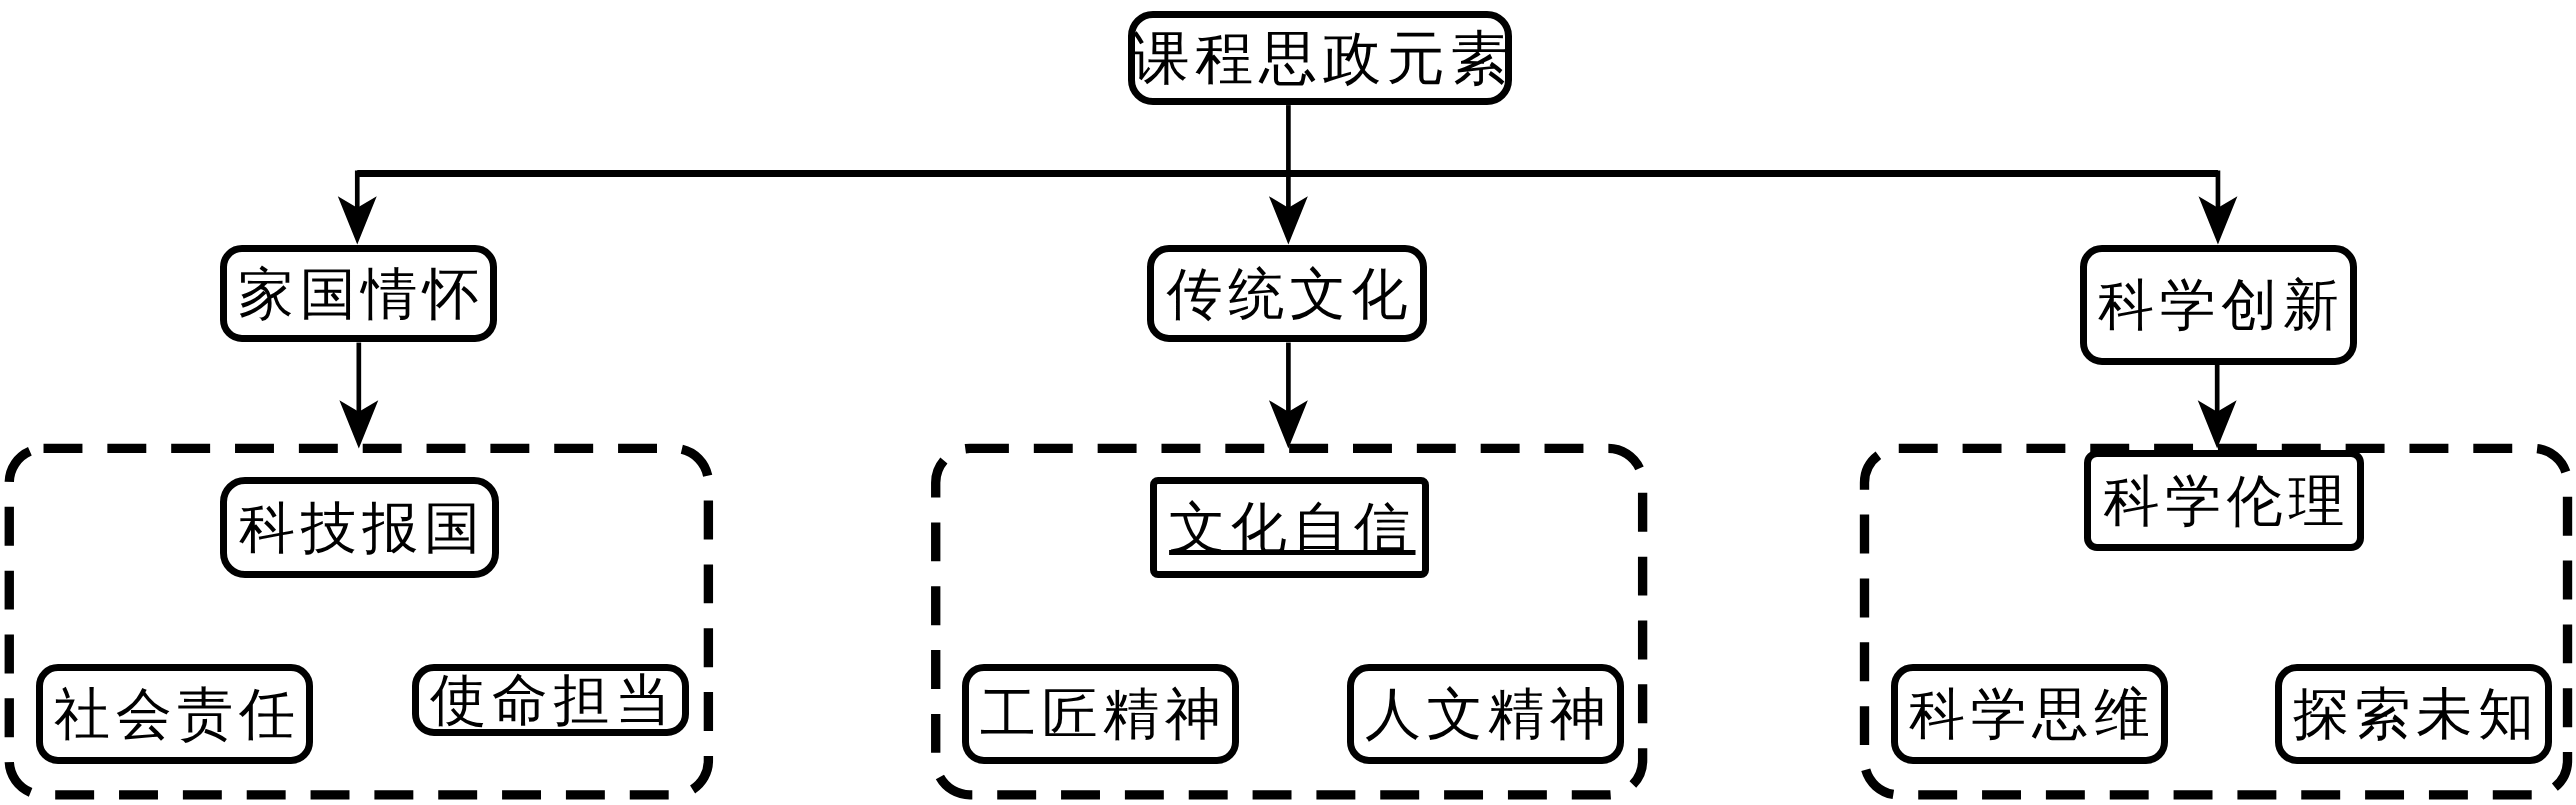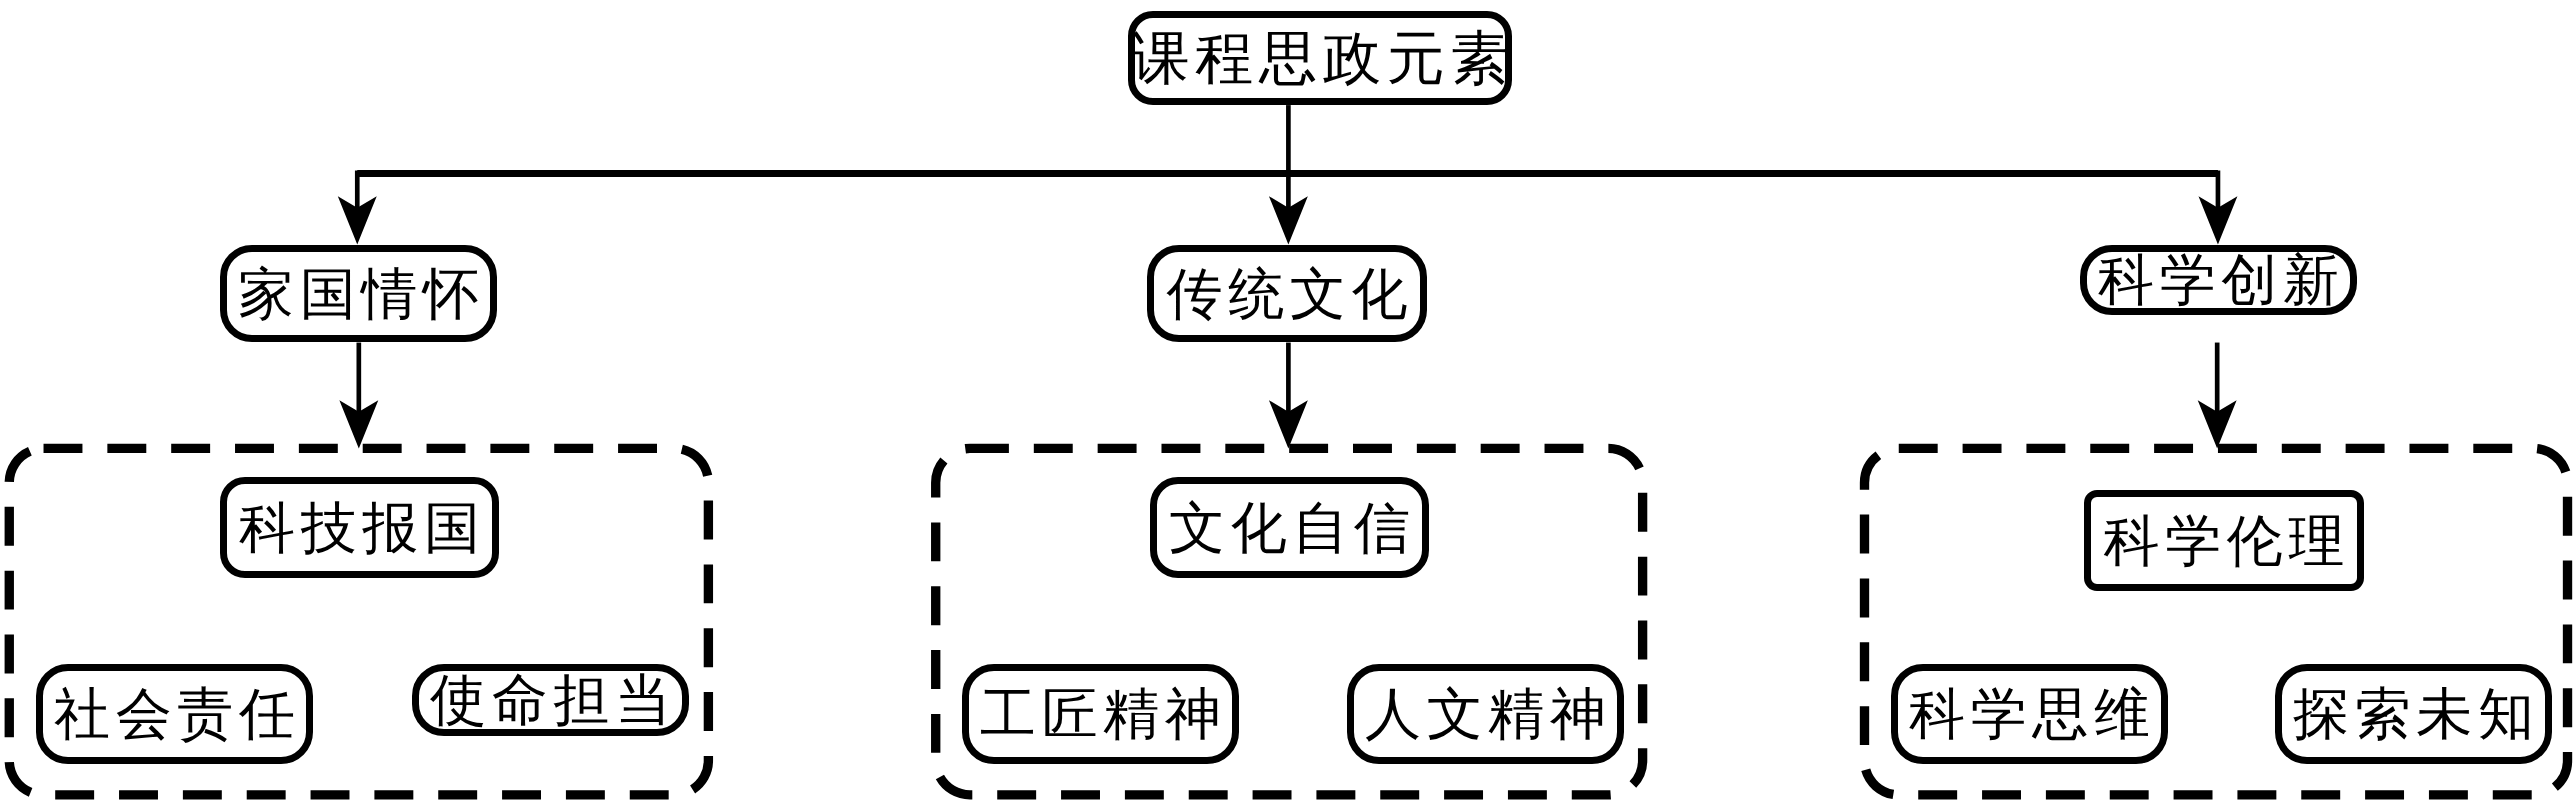--- a/index.html
+++ b/index.html
@@ -18,40 +18,40 @@
   .canvas{
     position:absolute;left:0;top:0;width:2576px;height:805px;
   }
   .svg-layer{
     position:absolute;left:0;top:0;width:2576px;height:805px;
   }
   .node{
     position:absolute;
     box-sizing:border-box;
     border:7px solid var(--line);
-    border-radius:32px;
+    border-radius:22px;
     background:var(--bg);
     color:var(--text);
     display:flex;align-items:center;justify-content:center;
     font-size:56px;
     letter-spacing:0.10em;
     text-indent:0.10em;
     white-space:nowrap;
     line-height:1;
   }
   .node.root{
     left:1098px;top:11px;width:384px;height:94px;
     border-width:7.8px;border-radius:25px;font-size:58px;margin-left:30px;
   }
   .node.b1{left:220px;top:245px;width:277px;height:97px;}
   .node.b2{left:1147px;top:245px;width:280px;height:97px;}
-  .node.b3{left:2080px;top:245px;width:277px;height:70px;}
+  .node.b3{left:2080px;top:245px;width:277px;height:120px;}
   .node.h1{left:220px;top:477px;width:279px;height:101px;border-radius:25px;}
-  .node.h2{left:1150px;top:477px;width:279px;height:101px;border-radius:28px;}
-  .node.h3{left:2084px;top:490px;width:280px;height:101px;border-radius:13px;}
+  .node.h2{left:1150px;top:477px;width:279px;height:101px;border-radius:8px;text-decoration:underline;}
+  .node.h3{left:2084px;top:450px;width:280px;height:101px;border-radius:13px;}
   .node.l1a{left:36px;top:664px;width:277px;height:100px;}
   .node.l1b{left:412px;top:664px;width:277px;height:72px;}
   .node.l2a{left:962px;top:664px;width:277px;height:100px;}
   .node.l2b{left:1347px;top:664px;width:277px;height:100px;}
   .node.l3a{left:1891px;top:664px;width:277px;height:100px;}
   .node.l3b{left:2275px;top:664px;width:277px;height:100px;}
 </style>
 </head>
 <body>
 

